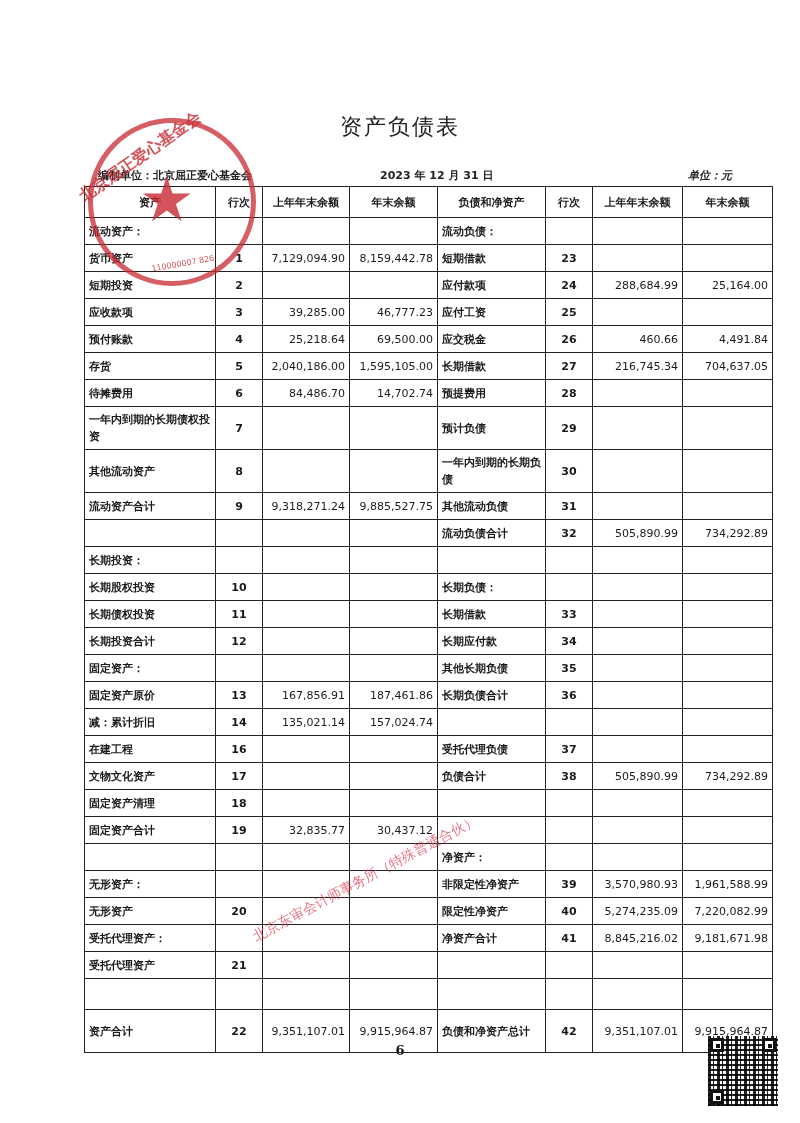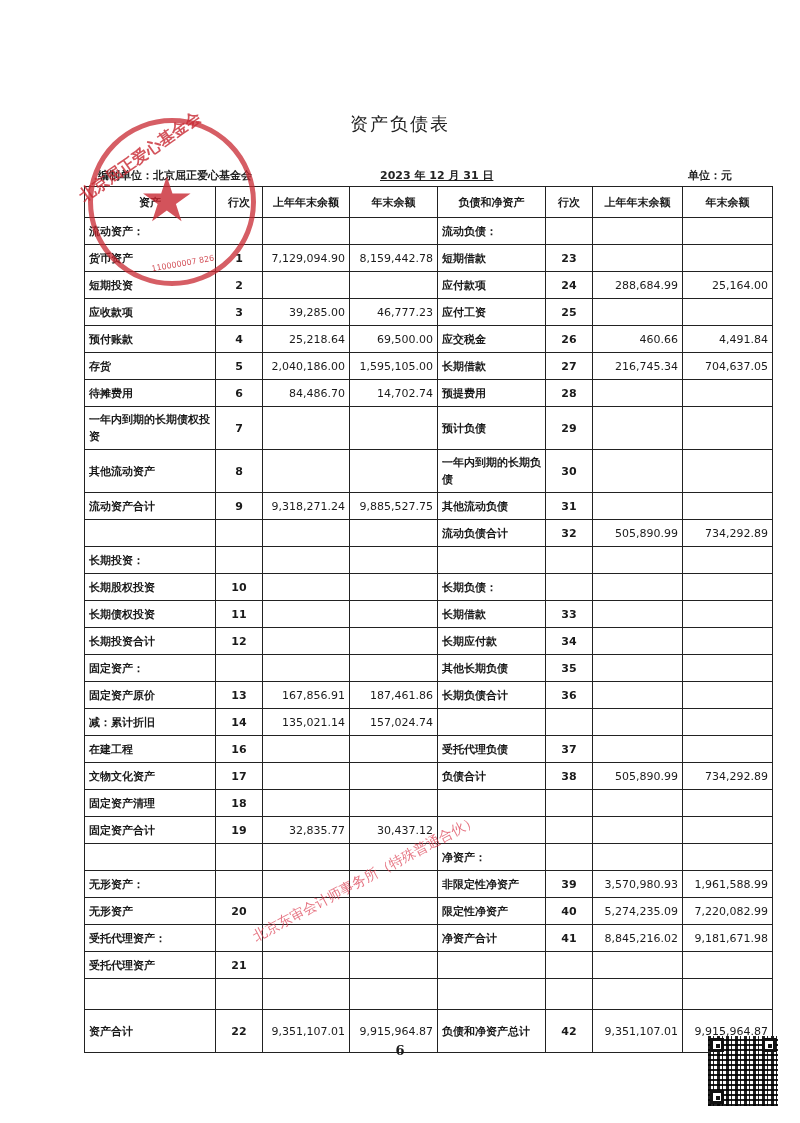--- a/index.html
+++ b/index.html
@@ -1,23 +1,23 @@
 <!DOCTYPE html>
 <html><head>
 <meta charset="utf-8">
 <style>
   html, body { margin:0; padding:0; background:#ffffff; }
   body { width:800px; height:1123px; position:relative; overflow:hidden;
          font-family:"DejaVu Sans", sans-serif; color:#1a1a1a; }
   .title { position:absolute; left:0; width:800px; top:112px; text-align:center;
-           font-family:"DejaVu Serif", serif; font-size:18px; letter-spacing:2px; color:#222; }
+           font-family:"DejaVu Serif", serif; font-size:22px; letter-spacing:2px; color:#222; }
   .meta { position:absolute; top:168px; font-size:11px; font-weight:bold; color:#222; }
   .meta-org { left:98px; }
-  .meta-date { left:380px;text-decoration:underline; }
-  .meta-unit { left:688px; }
+  .meta-date { left:380px; }
+  .meta-unit { left:688px;font-style:italic; }
   table.bs { position:absolute; left:84px; top:186px; border-collapse:collapse;
              table-layout:fixed; width:688px; }
   table.bs td { border:1.5px solid #222; font-size:11px; height:22px; padding:2px 4px;
                 vertical-align:middle; overflow:hidden; white-space:nowrap; }
   table.bs td.wrap { white-space:normal; line-height:17px; }
   td.num { text-align:right; }
   td.ln { text-align:center; font-weight:bold; }
   td.lbl { font-weight:bold; }
   td.ind { padding-left:14px; }
   td.ind2 { padding-left:22px; }

